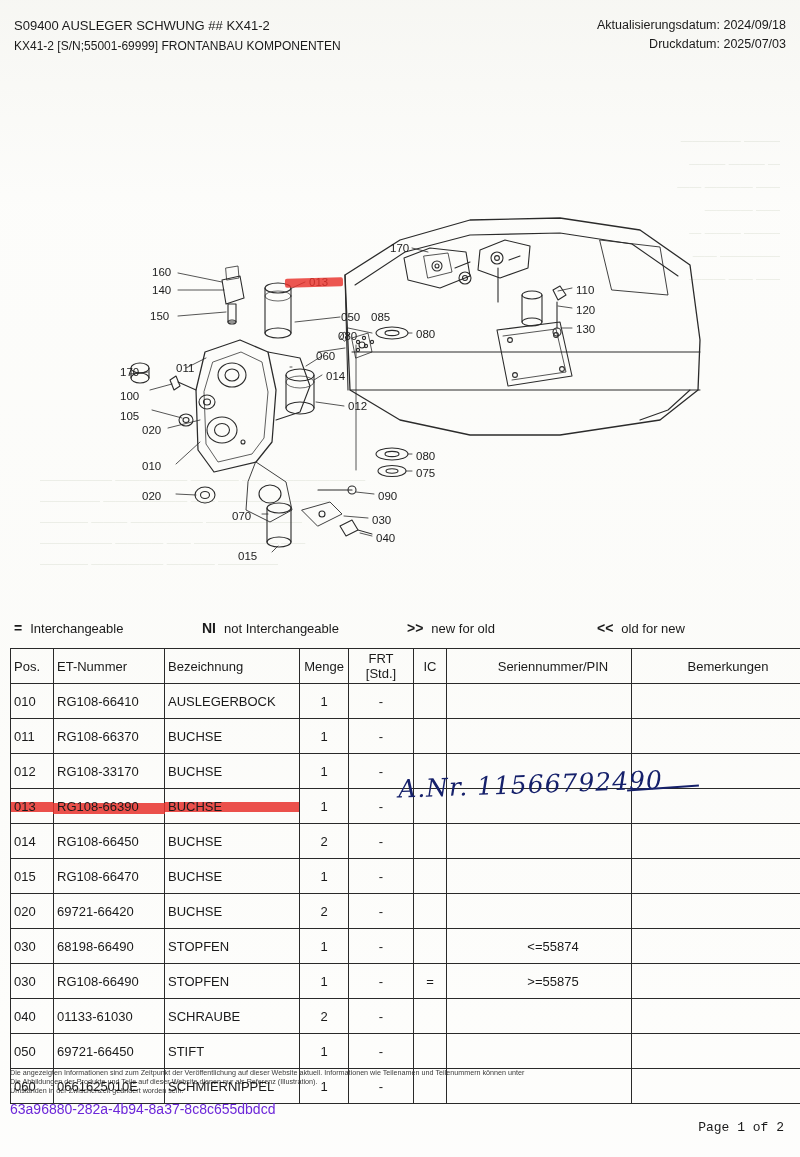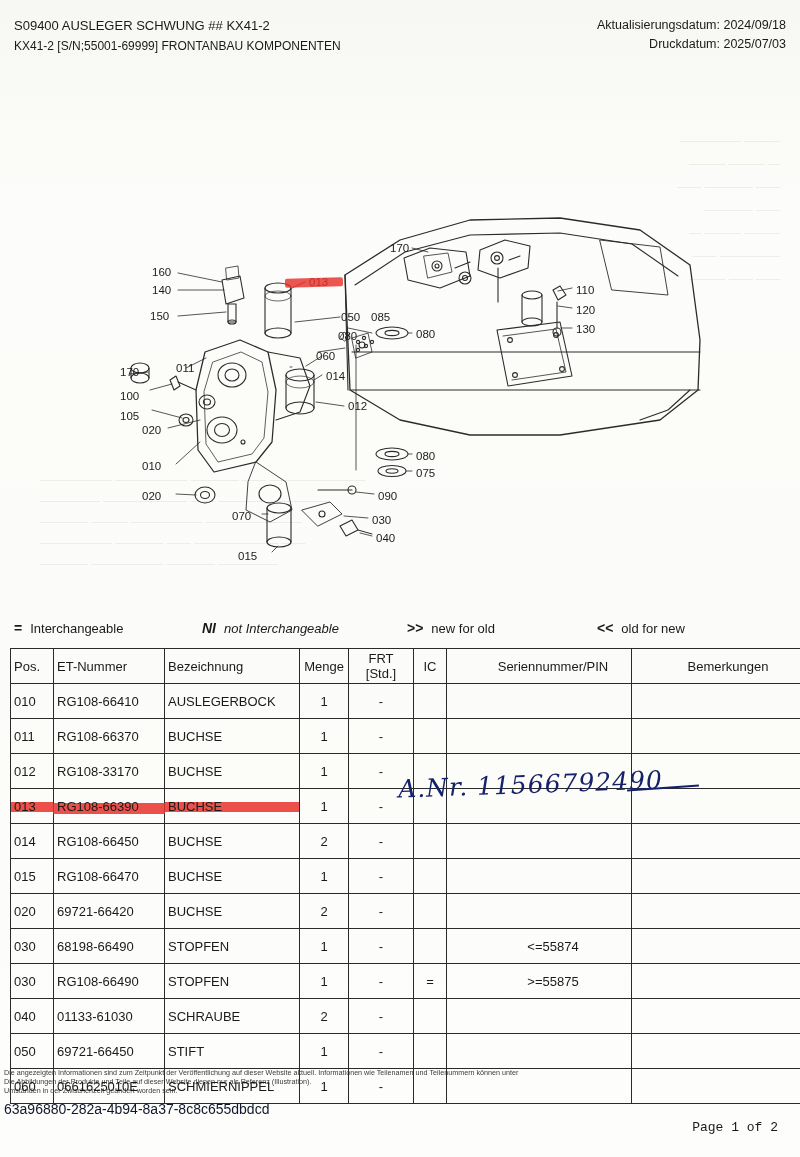--- a/index.html
+++ b/index.html
@@ -40,21 +40,21 @@
     transform:rotate(-1.5deg);
   }
 
   
   .legend{
     position:absolute;left:14px;top:620px;width:772px;
     font-size:13px;display:flex;
   }
   .legend .item{display:flex;align-items:center;gap:8px;}
   .legend .s1{width:188px;}
-  .legend .s2{width:205px;font-style:italic;}
+  .legend .s2{width:205px;}
   .legend .s3{width:190px;}
   .legend .sym{font-weight:bold;font-size:14px;}
 
   
   .tbl-wrap{
     position:absolute;left:10px;top:648px;width:780px;
   }
   table{border-collapse:collapse;width:780px;table-layout:fixed;}
   th,td{
     border:1px solid #2a2a2a;
@@ -96,27 +96,27 @@
     white-space:nowrap;
     pointer-events:none;
   }
   .hw-strike{
     position:absolute;left:627px;top:787px;width:72px;height:2px;
     background:#16216b;transform:rotate(-4deg);
   }
 
   
   .footer{
-    position:absolute;left:4px;top:1068px;width:780px;
+    position:absolute;left:10px;top:1068px;width:780px;
   }
   .fine{
     font-size:7.2px;line-height:9px;color:#3a3a3a;width:620px;
   }
   .docid{
-    margin-top:6px;font-size:14px;color:#0f172a;
+    margin-top:6px;font-size:14px;color:#6d28d9;
   }
   .pageno{
     position:absolute;right:6px;top:52px;font-size:13px;font-family:Liberation Mono, monospace;
   }
   
   .ghost{
     position:absolute;left:40px;top:470px;width:720px;height:130px;
     opacity:.10;color:#4b6230;font-size:12px;line-height:21px;
     pointer-events:none;filter:blur(.3px);
   }

